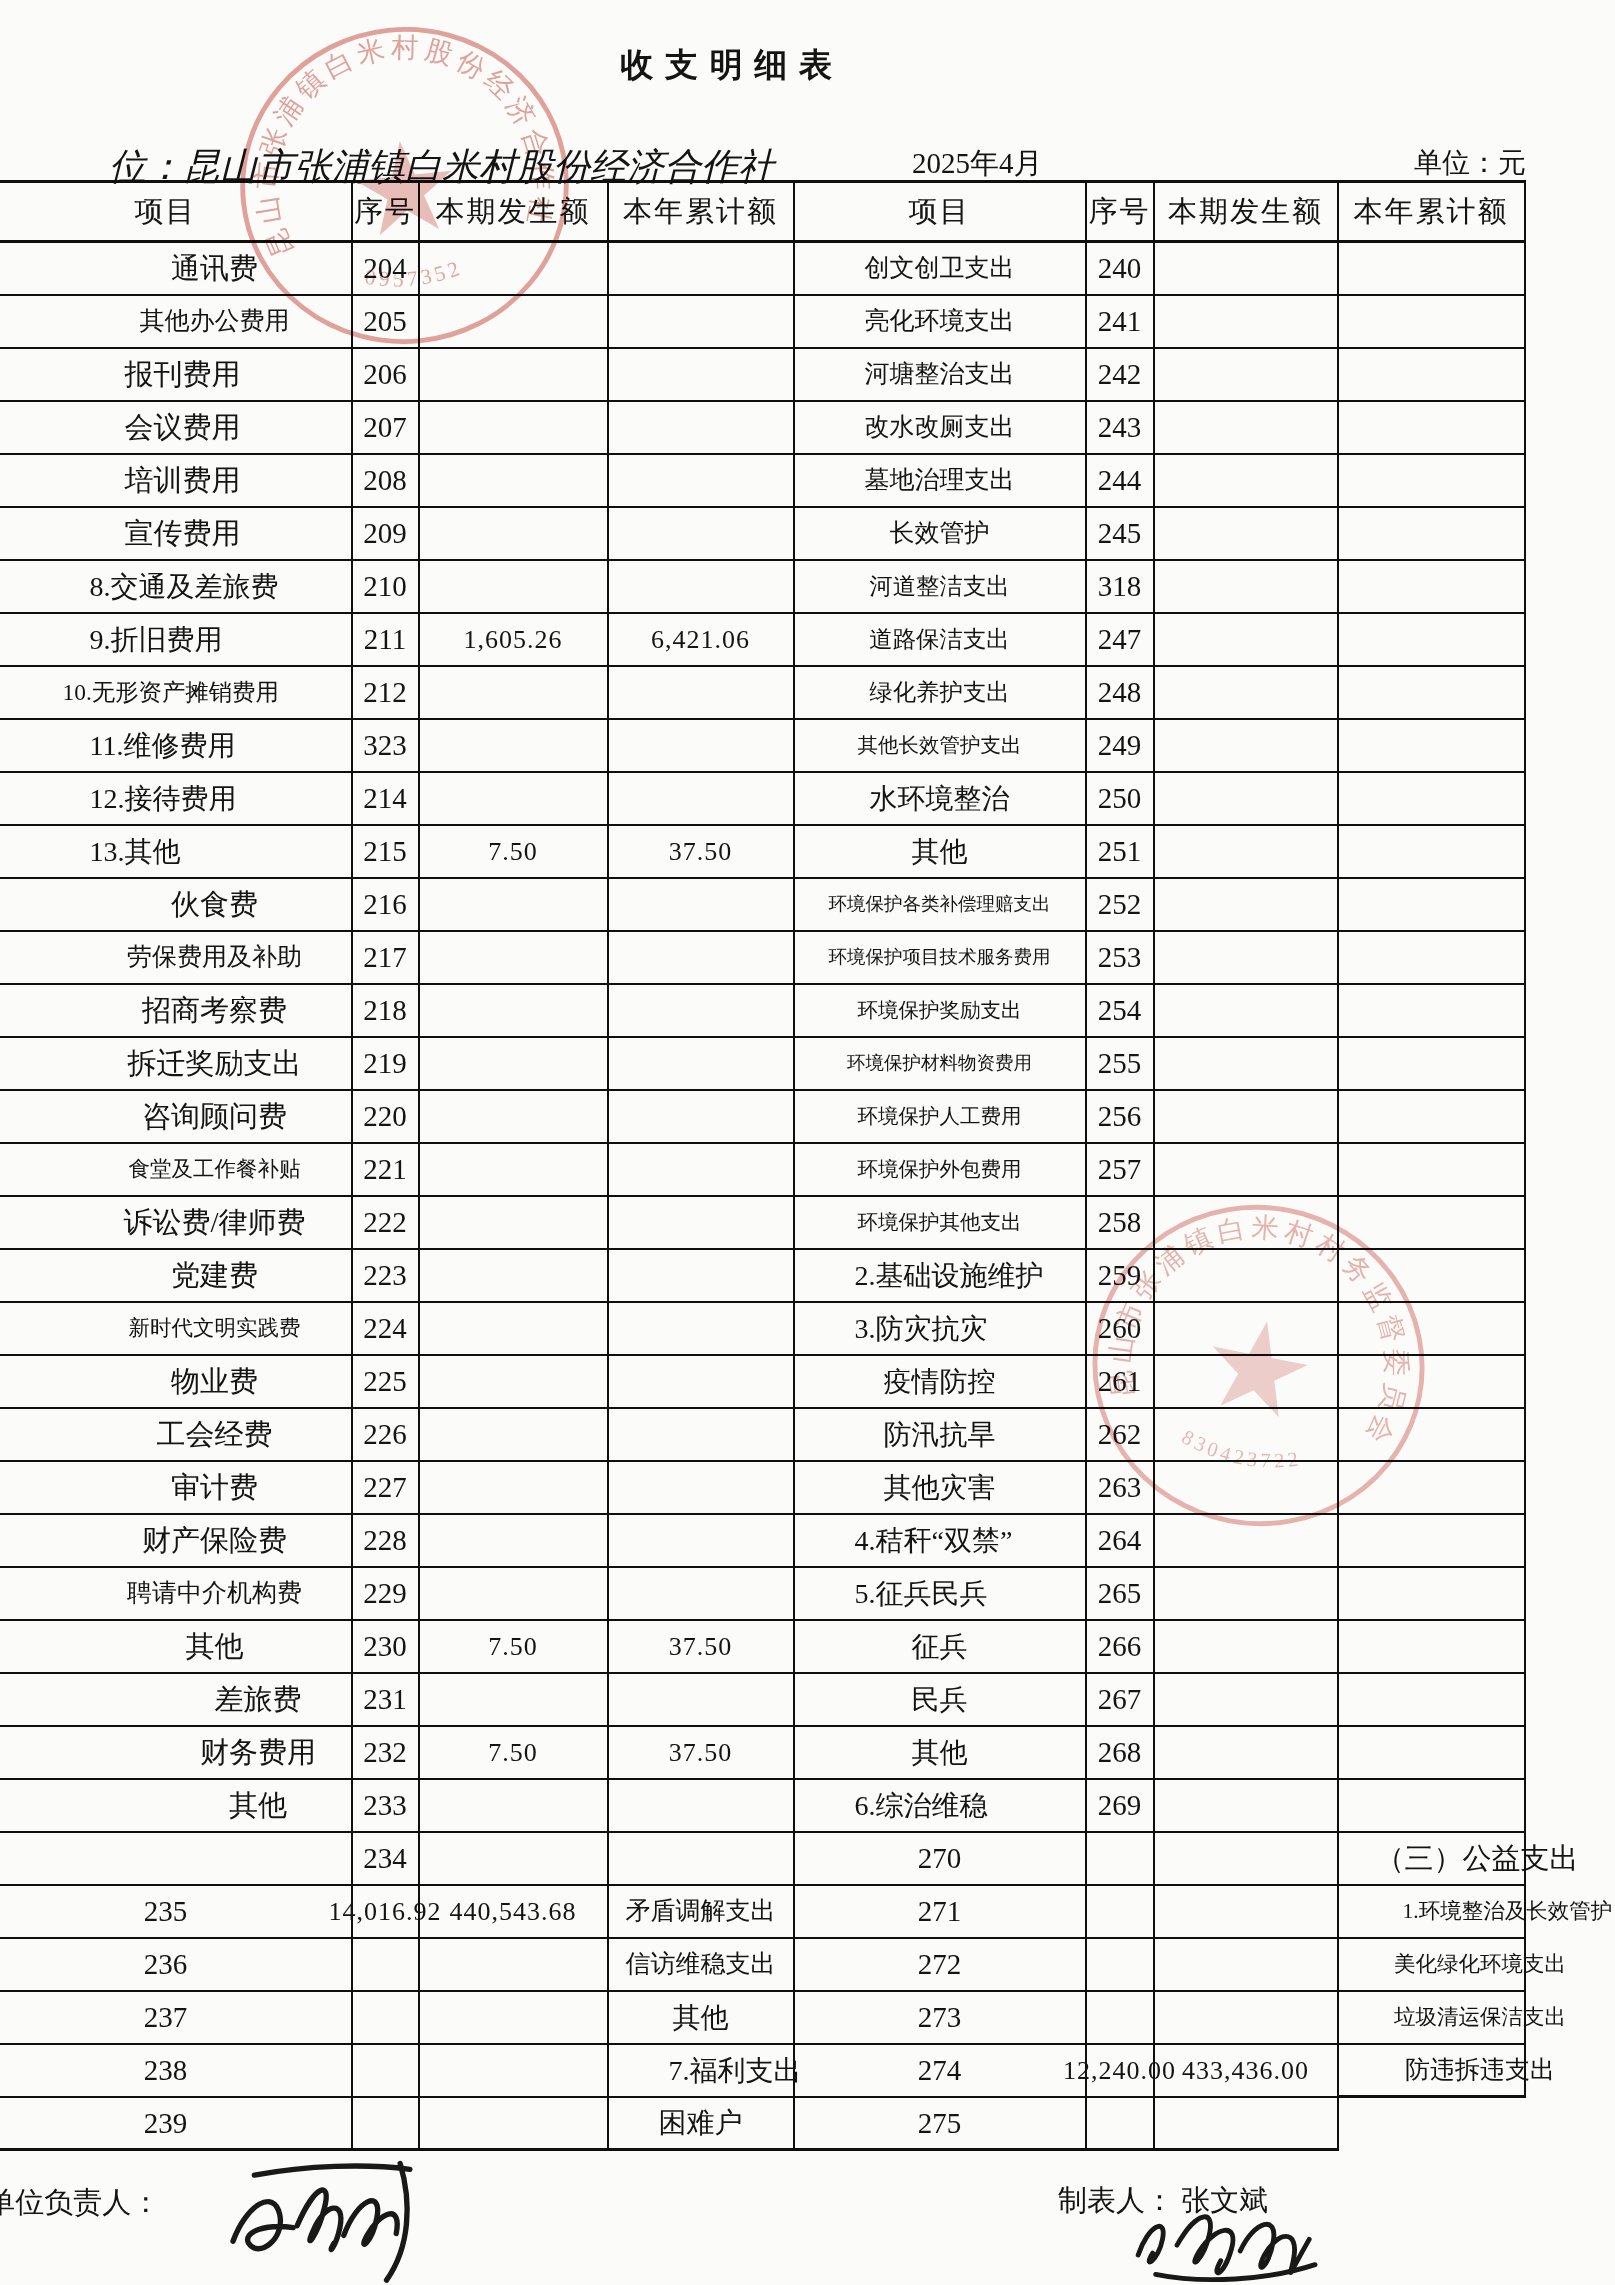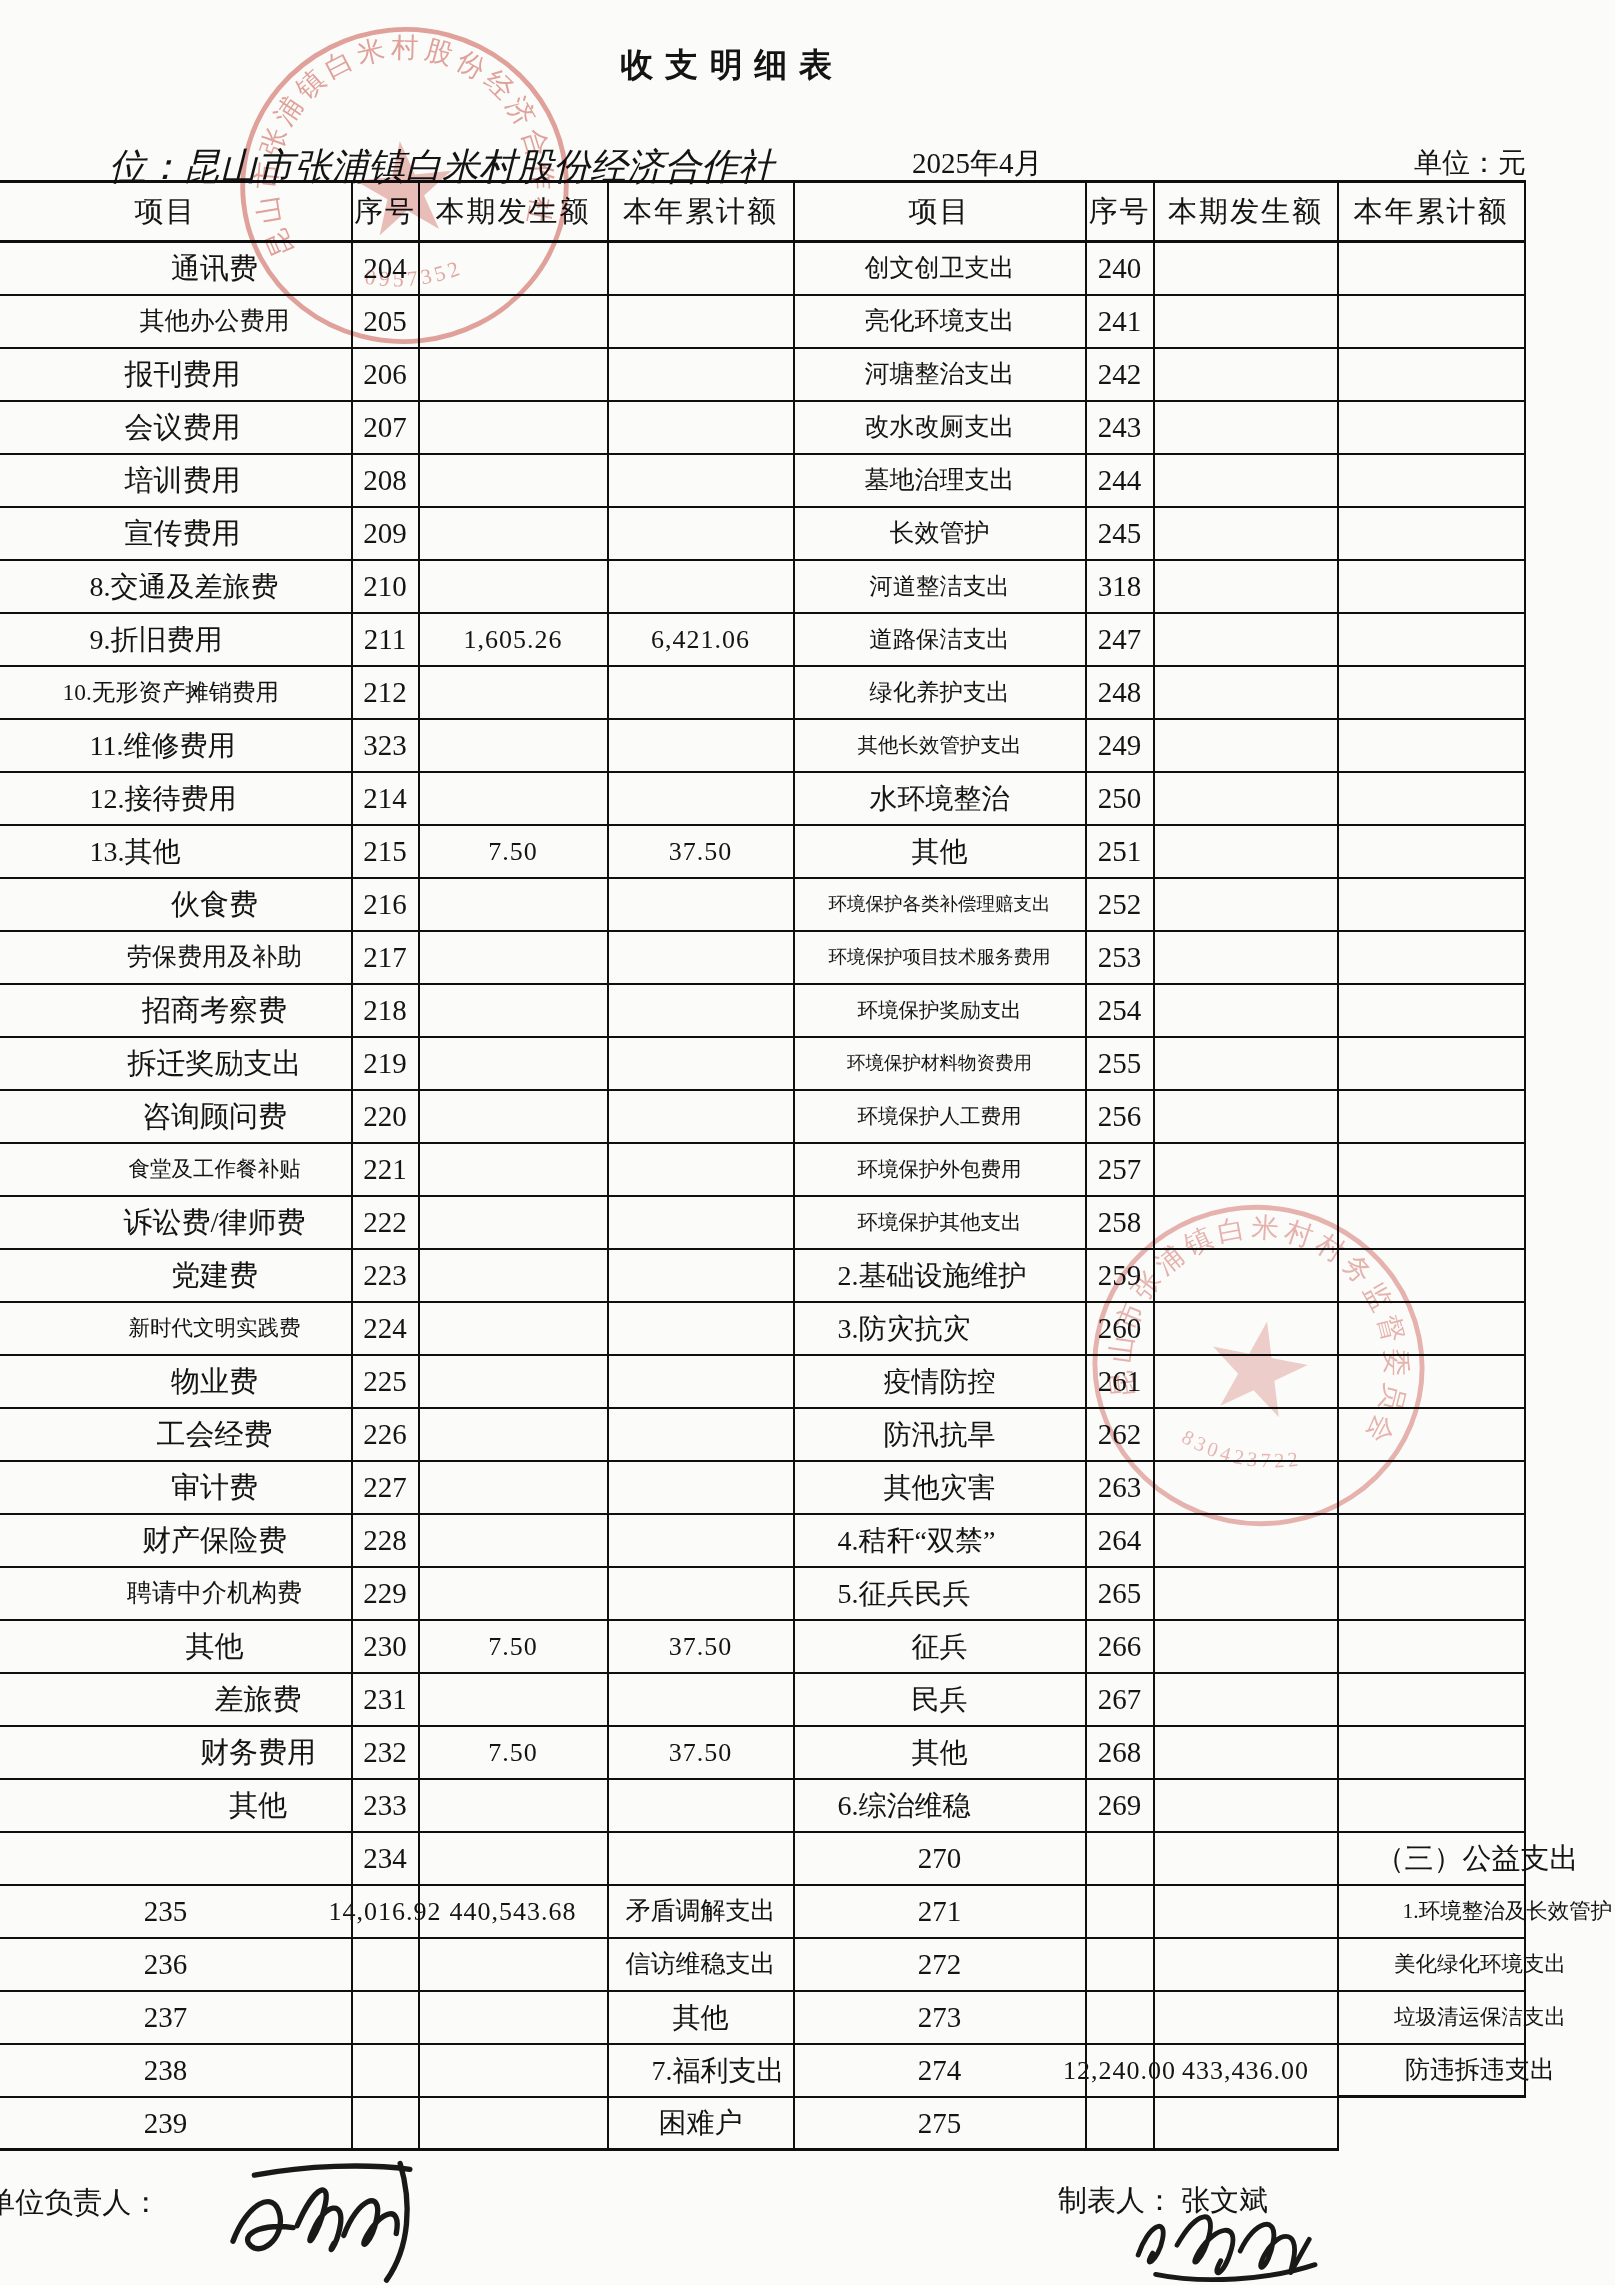--- a/index.html
+++ b/index.html
@@ -44,21 +44,21 @@
   .L.l   {padding-left:109px;font-size:28px;justify-content:flex-start;}
   .L.l2  {padding-left:144px;font-size:29px;justify-content:flex-start;}
   .L.l3  {padding-left:82px; font-size:23.4px;justify-content:flex-start;}
   .L.l3sm{padding-left:64px; font-size:21.5px;justify-content:flex-start;}
   .L.cut {padding-left:37px; font-size:29px;justify-content:flex-start;}
   .R.c   {font-size:28px;}
   .R.csm {font-size:25px;}
   .R.csm2{font-size:23.4px;}
   .R.cxs {font-size:18.5px;}
   .R.cxs2{font-size:20.5px;}
-  .R.l   {padding-left:43px;font-size:28px;justify-content:flex-start;}
+  .R.l   {padding-left:60px;font-size:28px;justify-content:flex-start;}
   
   #footer-left{left:-13.7px;top:2183px;font-size:29px;white-space:nowrap;}
   #footer-right{left:1058px;top:2181px;font-size:29px;white-space:nowrap;}
   
   .stamp{position:absolute;mix-blend-mode:multiply;color:#c7463c;}
   #stamp-top{left:229px;top:9.8px;opacity:.62;transform:rotate(-6deg);}
   #stamp-mid{left:1083px;top:1190px;opacity:.5;transform:rotate(11deg);}
   .stamp text{font-family:"Liberation Serif","DejaVu Serif",serif;}
   
   .signature{position:absolute;z-index:6;}

